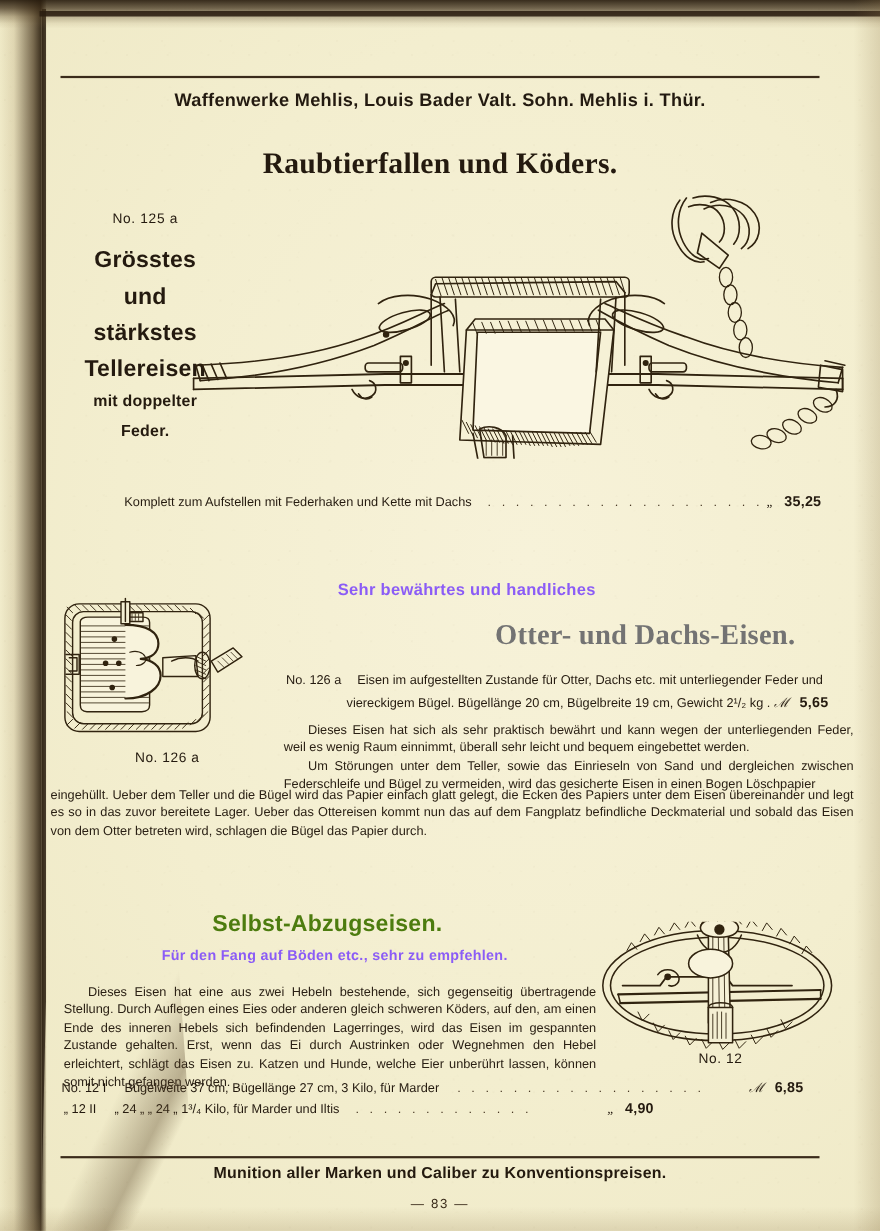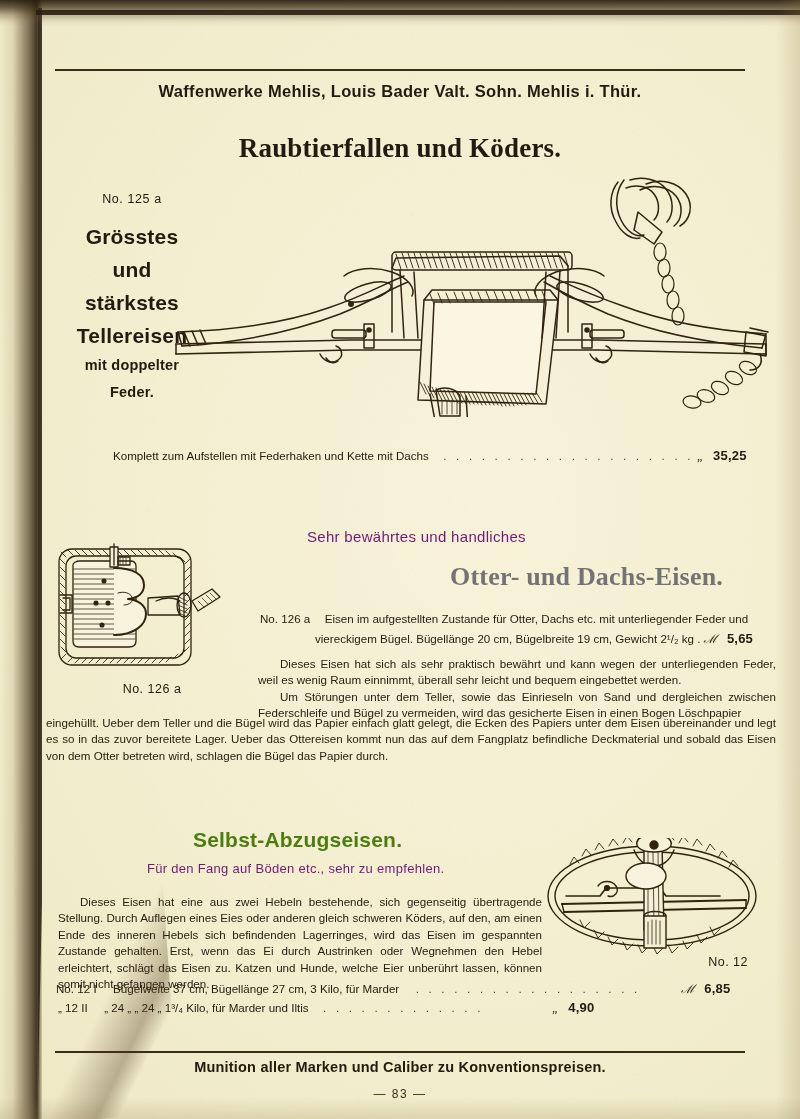--- a/index.html
+++ b/index.html
@@ -88,22 +88,22 @@
   }
   .priceline .dots{
     letter-spacing:3.2px;color:#4a3a26;
   }
   .pl-no{display:inline-block;}
   .pl-cur{font-family:"Liberation Serif",serif;font-style:italic;font-size:12px;}
   .pl-amt{font-weight:bold;font-size:13px;letter-spacing:.2px;}
 
   
   .sec-sub{
-    position:absolute;font-family:"Liberation Sans",sans-serif;font-weight:normal;
-    font-size:15px;color:#701a75;letter-spacing:.3px;
+    position:absolute;font-family:"Liberation Sans",sans-serif;font-weight:bold;
+    font-size:15px;color:#8b5cf6;letter-spacing:.3px;
   }
   .sec-main{
     position:absolute;font-family:"Liberation Sans",sans-serif;font-weight:bold;
     font-size:21px;color:#4d7c0f;letter-spacing:.2px;
   }
   .sec-main2{
     position:absolute;font-family:"Liberation Serif",serif;font-weight:bold;
     font-size:26px;color:#737373;letter-spacing:.2px;
   }
 
@@ -367,21 +367,21 @@
           <ellipse cx="106" cy="38" rx="20" ry="13" fill="#f8f3dc"></ellipse>
 
           <path d="M104 78 L126 78 L126 110 L104 110 Z" fill="#f4efd3"></path>
           <g stroke-width="0.8">
               <path d="M108 84 L108 106 M112 82 L112 106 M116 82 L116 106 M120 83 L120 106"></path>
             </g>
           <path d="M104 78 C104 72 126 72 126 78"></path>
         </g>
       </svg>
     </div>
-    <div class="fig-cap" style="left:528px;top:955px;width:220px;text-align:right;">No. 12</div>
+    <div class="fig-cap" style="left:545px;top:955px;width:220px;">No. 12</div>
 
     <div class="para ind" style="left:58px;top:894px;width:484px;">Dieses Eisen hat eine aus zwei Hebeln bestehende, sich gegenseitig übertragende Stellung.  Durch Auflegen eines Eies oder anderen gleich schweren Köders, auf den, am einen Ende des inneren Hebels sich befindenden Lagerringes, wird das Eisen im gespannten Zustande gehalten.  Erst, wenn das Ei durch Austrinken oder Wegnehmen den Hebel erleichtert, schlägt das Eisen zu.  Katzen und Hunde, welche Eier unberührt lassen, können somit nicht gefangen werden.</div>
 
     <div class="priceline" style="left:56px;top:980px;">
       <span class="pl-no">No. 12 I</span>
       <span style="display:inline-block;width:10px"></span>
       <span>Bügelweite 37 cm, Bügellänge 27 cm, 3 Kilo, für Marder</span>
       <span style="display:inline-block;width:10px"></span>
       <span class="dots">.  .  .  .  .  .  .  .  .  .  .  .  .  .  .  .  .  .</span>
       <span style="display:inline-block;width:34px"></span>

